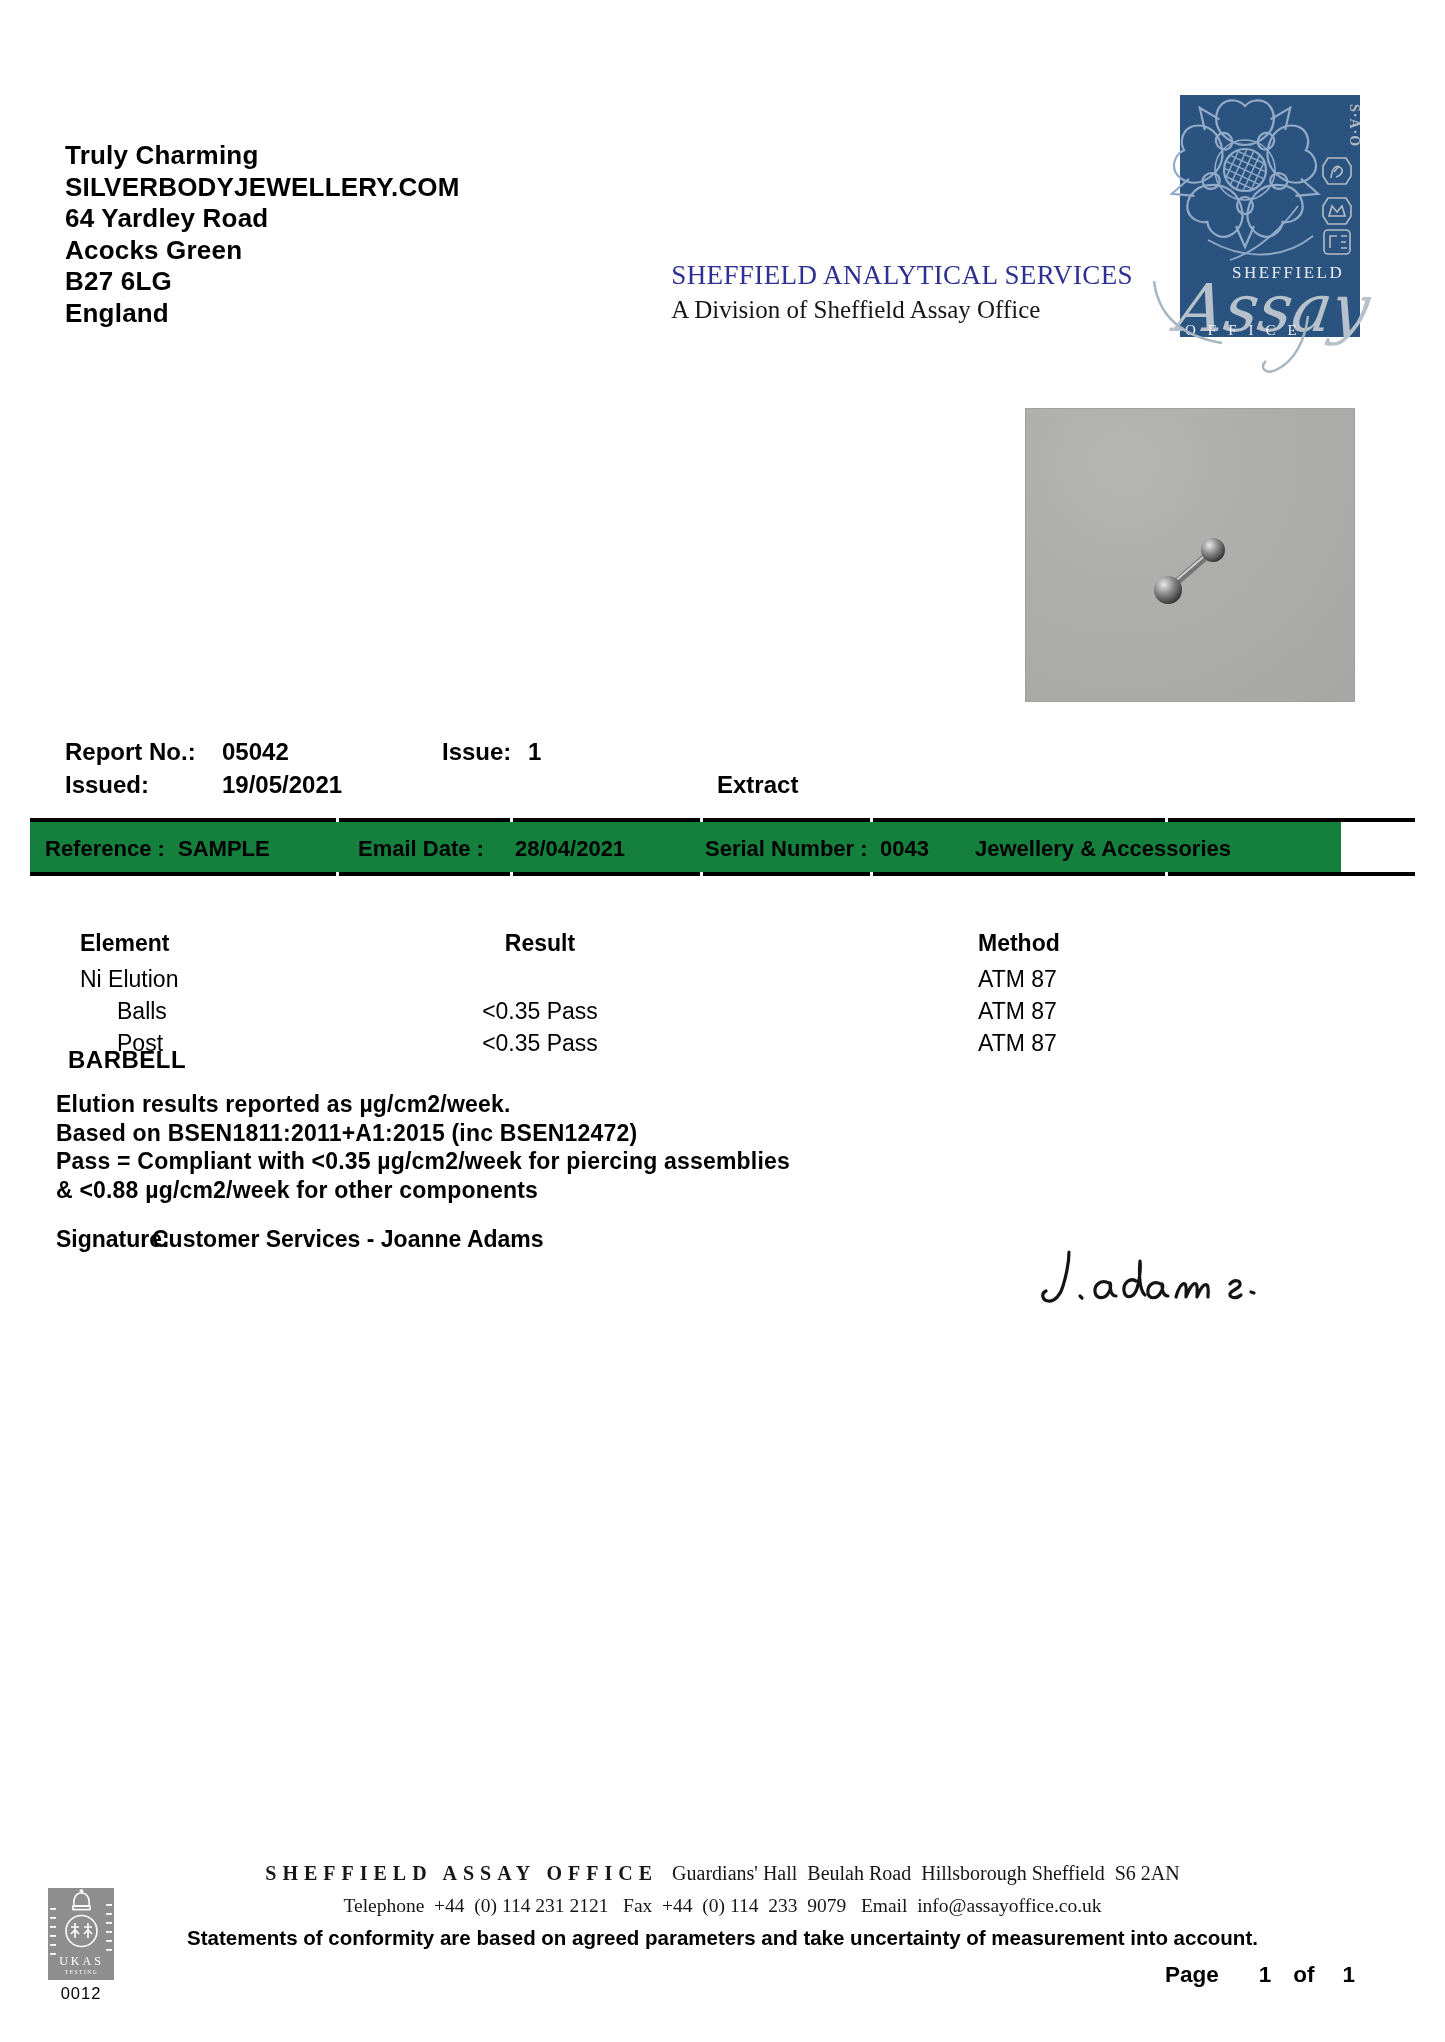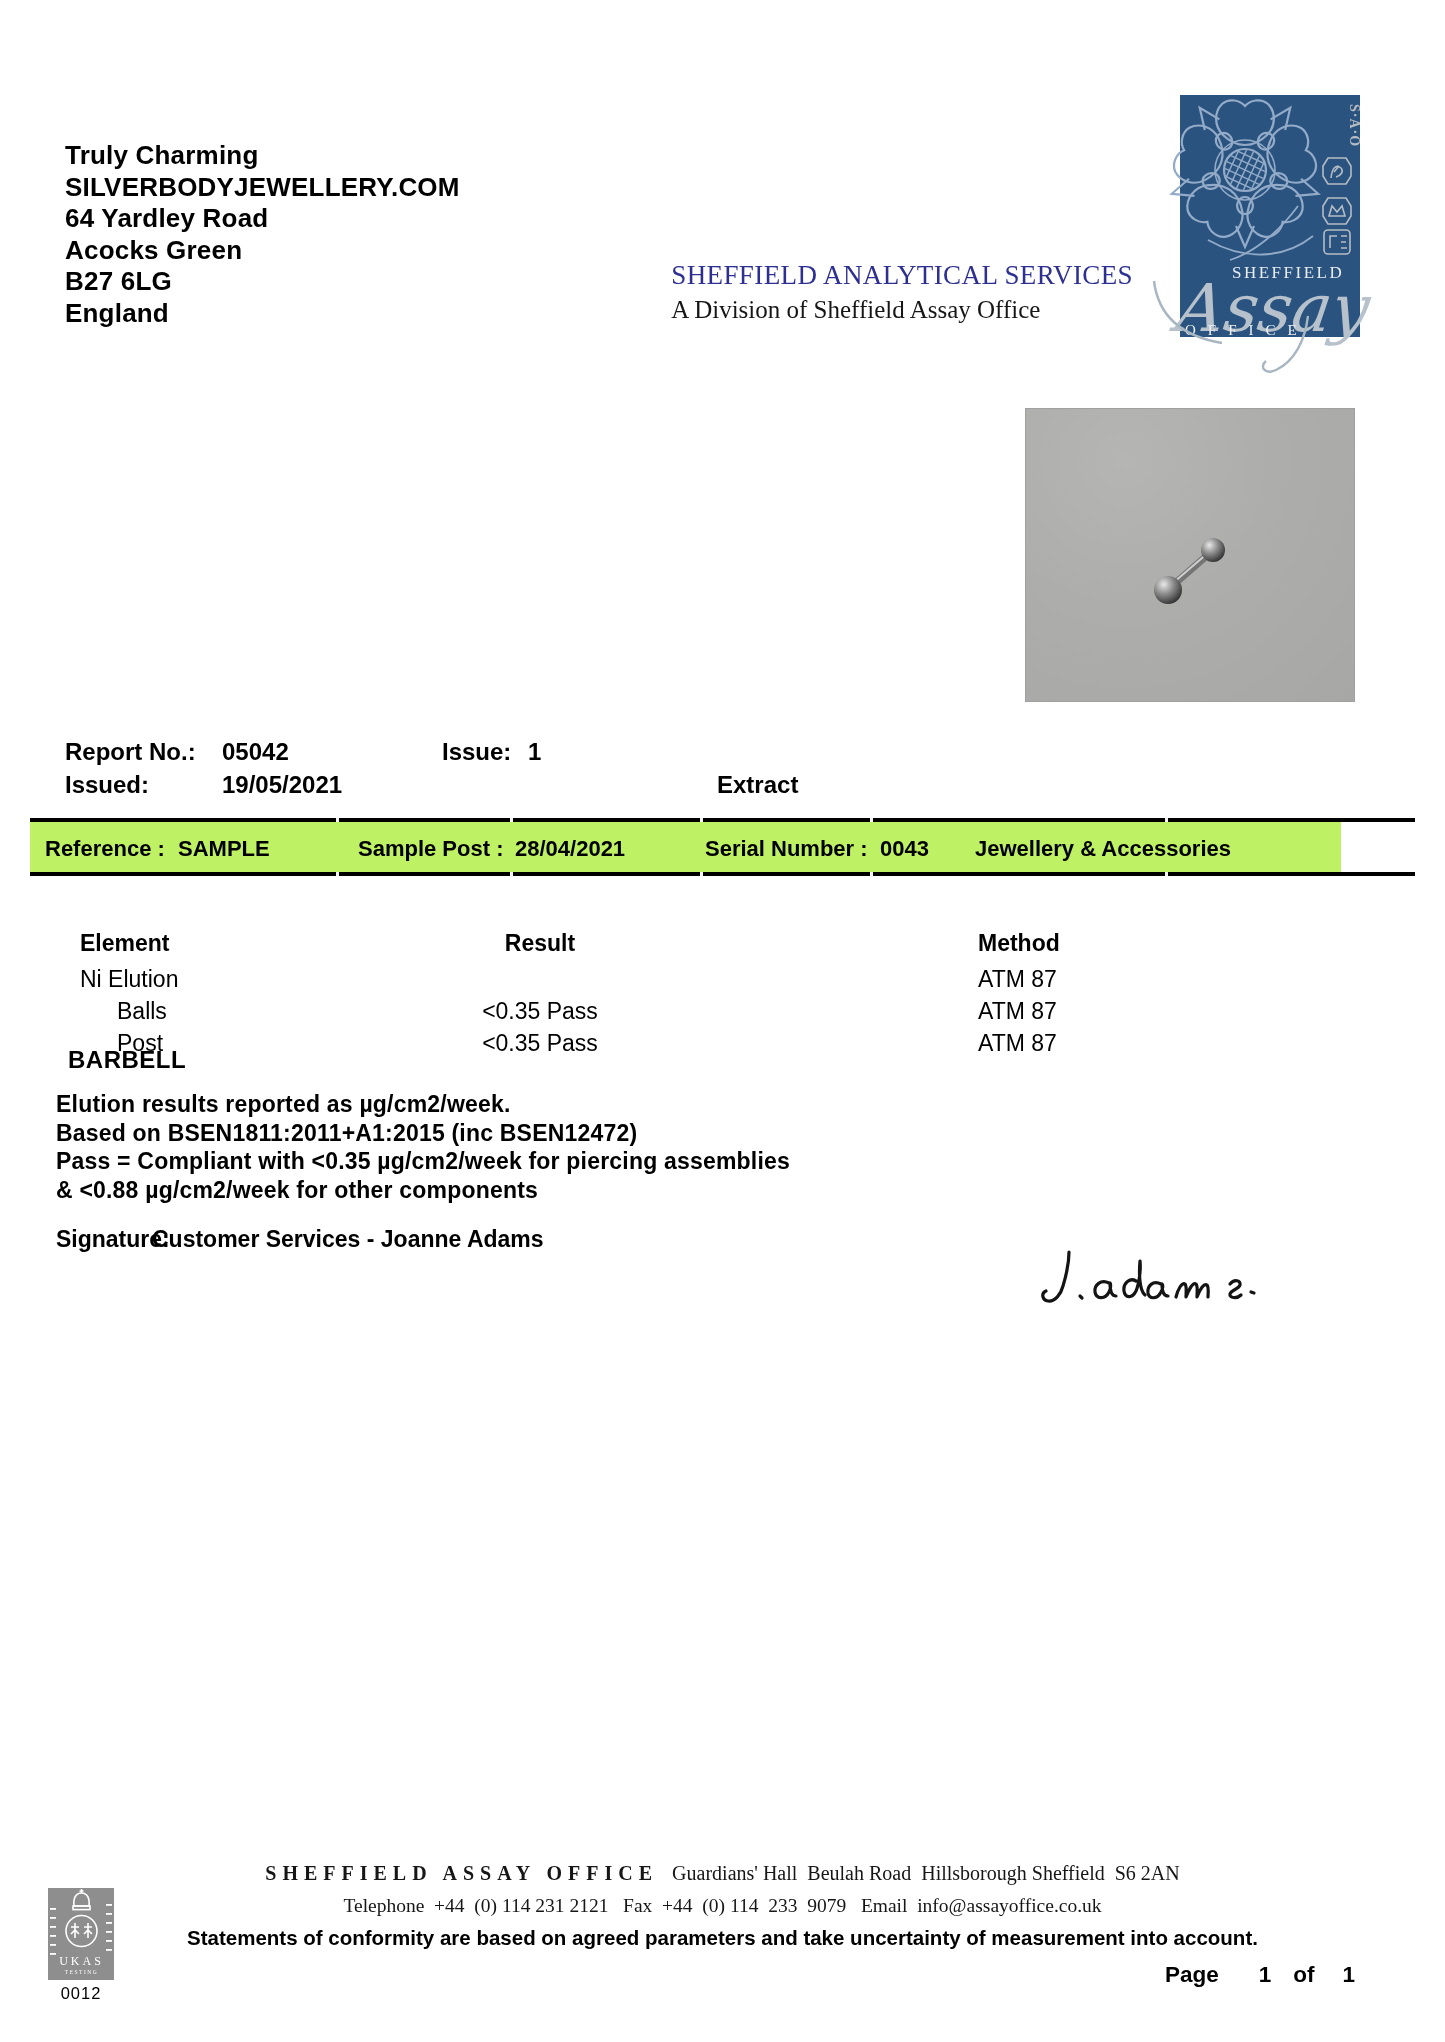--- a/index.html
+++ b/index.html
@@ -26,21 +26,21 @@
 
   
   .photo{left:1025px;top:408px;width:328px;height:292px;
          background:radial-gradient(circle at 30% 18%, #b5b5b3 0%, #adadab 45%, #a7a7a5 100%);
          border:1px solid #a0a0a0;}
 
   
   .meta{font-size:24px;font-weight:bold;}
 
   
-  .bar{left:30px;top:818px;width:1311px;height:58px;background:#bef264;}
+  .bar{left:30px;top:818px;width:1311px;height:58px;background:#15803d;}
   .bar-line{left:30px;width:1385px;height:4px;background:#000;}
   .bar-line i{position:absolute;top:0;width:3px;height:4px;background:#f4f4f4;}
   .bar span{position:absolute;top:18px;font-size:22px;font-weight:bold;}
 
   
   .cell{font-size:23px;margin-top:32px;}
   .res{width:320px;text-align:center;}
 
   
   .notes{left:56px;top:1090px;font-size:23px;font-weight:bold;line-height:28.6px;letter-spacing:0.2px;}
@@ -166,21 +166,21 @@
   <span class="abs meta" style="left:222px;top:738px;">05042</span>
   <span class="abs meta" style="left:442px;top:738px;">Issue:</span>
   <span class="abs meta" style="left:528px;top:738px;">1</span>
   <span class="abs meta" style="left:65px;top:771px;">Issued:</span>
   <span class="abs meta" style="left:222px;top:771px;">19/05/2021</span>
   <span class="abs meta" style="left:717px;top:771px;">Extract</span>
 
   <div class="abs bar">
     <span style="left:15px;">Reference :</span>
     <span style="left:148px;">SAMPLE</span>
-    <span style="left:328px;">Sample Post :</span>
+    <span style="left:328px;">Email Date :</span>
     <span style="left:485px;">28/04/2021</span>
     <span style="left:675px;">Serial Number :</span>
     <span style="left:850px;">0043</span>
     <span style="left:945px;">Jewellery &amp; Accessories</span>
   </div>
   <div class="abs bar-line" style="top:818px;">
     <i style="left:306px;"></i>
       <i style="left:480px;"></i>
       <i style="left:670px;"></i>
       <i style="left:840px;"></i>

